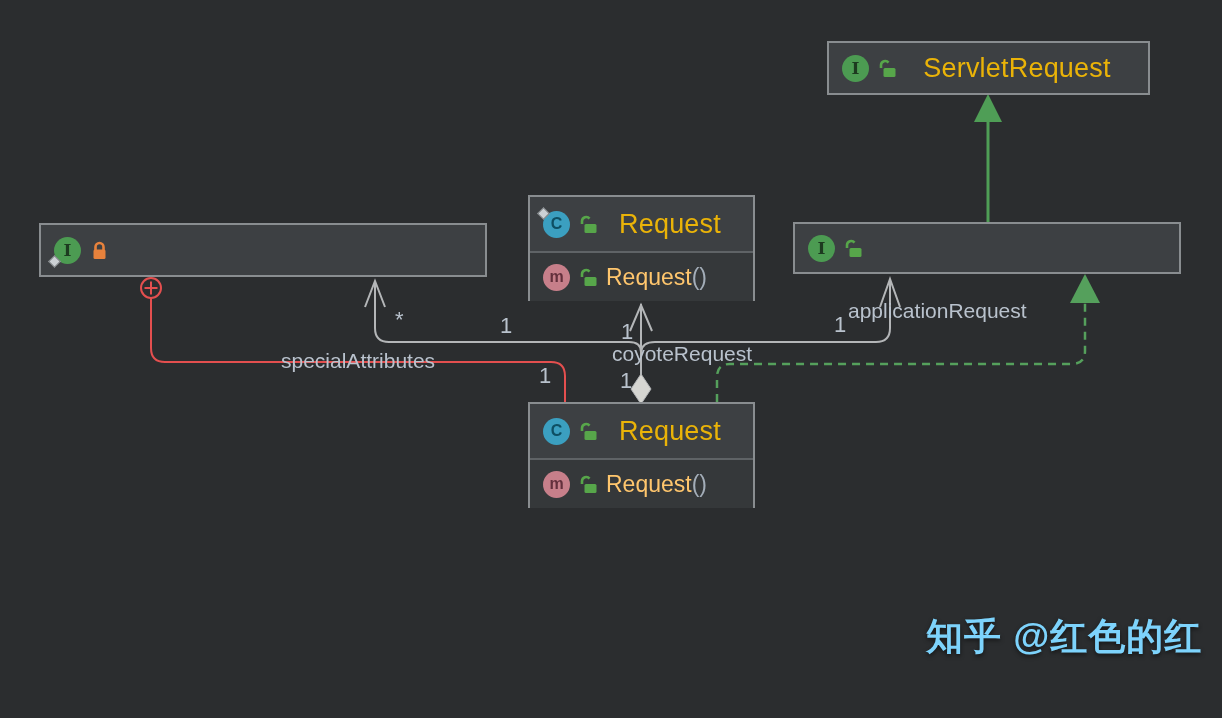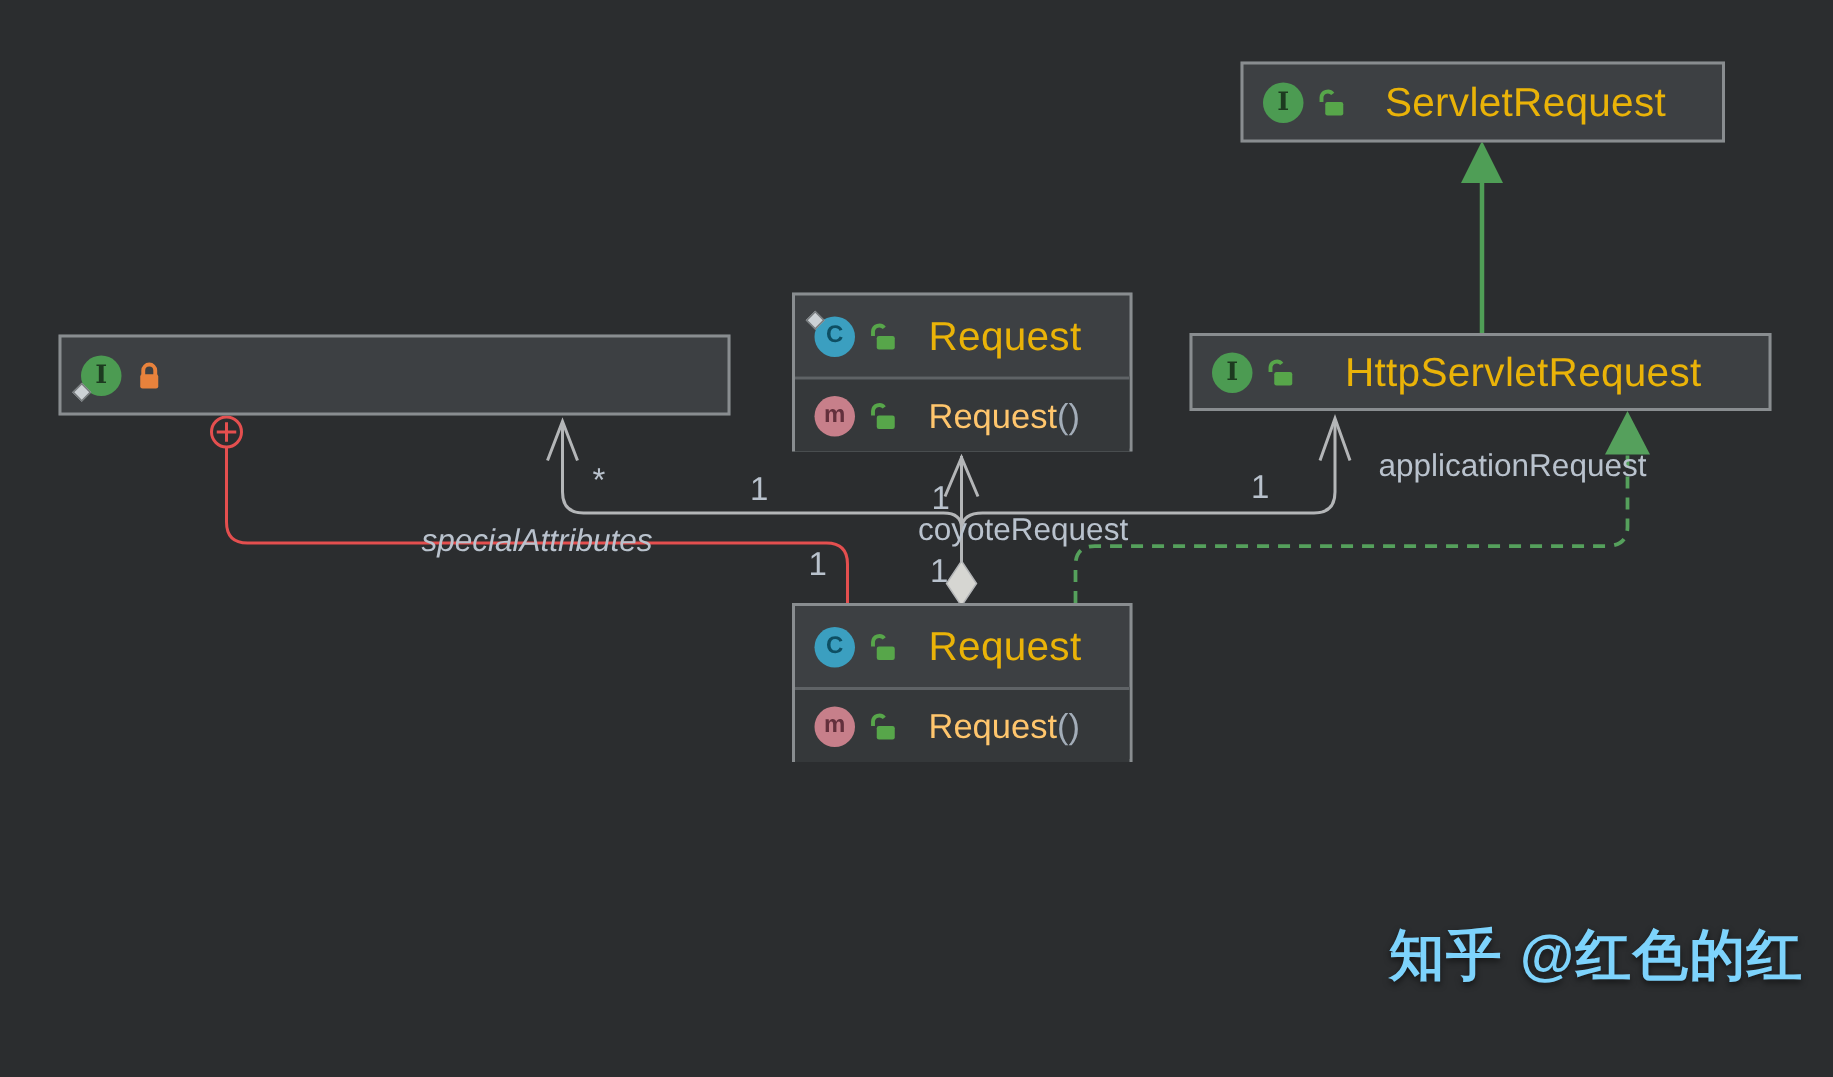--- a/index.html
+++ b/index.html
@@ -41,21 +41,21 @@
   .icon-method { background:#c77f8a; color:#63303c; font-size:16px; }
   .badge-diamond {
     position:absolute; width:9px; height:9px; background:#ccd1d5;
     border:1px solid #75797c; transform:rotate(45deg);
   }
   .badge-bl { left:-4px; bottom:-2px; }
   .badge-tl { left:-4px; top:-2px; }
 
   .lock-icon { flex:none; display:block; }
 
-  .member-text { margin-left:20px; font-size:23px; white-space:nowrap; }
+  .member-text { margin-left:7px; font-size:23px; white-space:nowrap; }
   .member-name { color:#ffc66d; }
   .member-suffix { color:#a3adb8; }
 
   
   .edge-label {
     position:absolute; color:#b9c2cd; font-size:21px; white-space:nowrap;
   }
   .mult { font-size:22px; }
 
   .watermark {
@@ -107,21 +107,20 @@
 
   <div class="uml-node" style="left:793px; top:222px; width:388px; height:52px;">
     <div class="uml-header">
       <div class="icon-cluster">
         <span class="circ-icon icon-interface">I</span>
         <svg class="lock-icon" width="21" height="21" viewBox="0 0 21 21">
           <path d="M4 10 V7 a4.2 4.2 0 0 1 7.5 -2.4" fill="none" stroke="#57a64a" stroke-width="2.6"></path>
           <rect x="6.5" y="10" width="12" height="9" rx="1.5" fill="#57a64a"></rect>
         </svg>
       </div>
-      <div class="uml-title">HttpServletRequest</div>
     </div>
   </div>
 
   <div class="uml-node" style="left:39px; top:223px; width:448px; height:54px;">
     <div class="uml-header">
       <div class="icon-cluster">
         <span class="circ-icon icon-interface">I<i class="badge-diamond badge-bl"></i></span>
         <svg class="lock-icon" width="21" height="21" viewBox="0 0 21 21">
           <path d="M6.5 10 V7 a4 4 0 0 1 8 0 V10" fill="none" stroke="#e8823c" stroke-width="2.6"></path>
           <rect x="4.5" y="9.5" width="12" height="9.5" rx="1.5" fill="#e8823c"></rect>
@@ -176,19 +175,19 @@
     </div>
   </div>
 
   <div class="edge-label mult" style="left:395px; top:307px;">*</div>
   <div class="edge-label mult" style="left:500px; top:313px;">1</div>
   <div class="edge-label mult" style="left:621px; top:319px;">1</div>
   <div class="edge-label mult" style="left:834px; top:312px;">1</div>
   <div class="edge-label mult" style="left:539px; top:363px;">1</div>
   <div class="edge-label mult" style="left:620px; top:368px;">1</div>
 
-  <div class="edge-label" style="left:919px; top:299px;text-align:right;">applicationRequest</div>
+  <div class="edge-label" style="left:848px; top:299px;text-align:right;">applicationRequest</div>
   <div class="edge-label" style="left:612px; top:342px;">coyoteRequest</div>
-  <div class="edge-label" style="left:281px; top:349px;font-style:italic;">specialAttributes</div>
+  <div class="edge-label" style="left:281px; top:349px;">specialAttributes</div>
 
   <div class="watermark">知乎 @红色的红</div>
 
 </div>
 
 </body></html>

